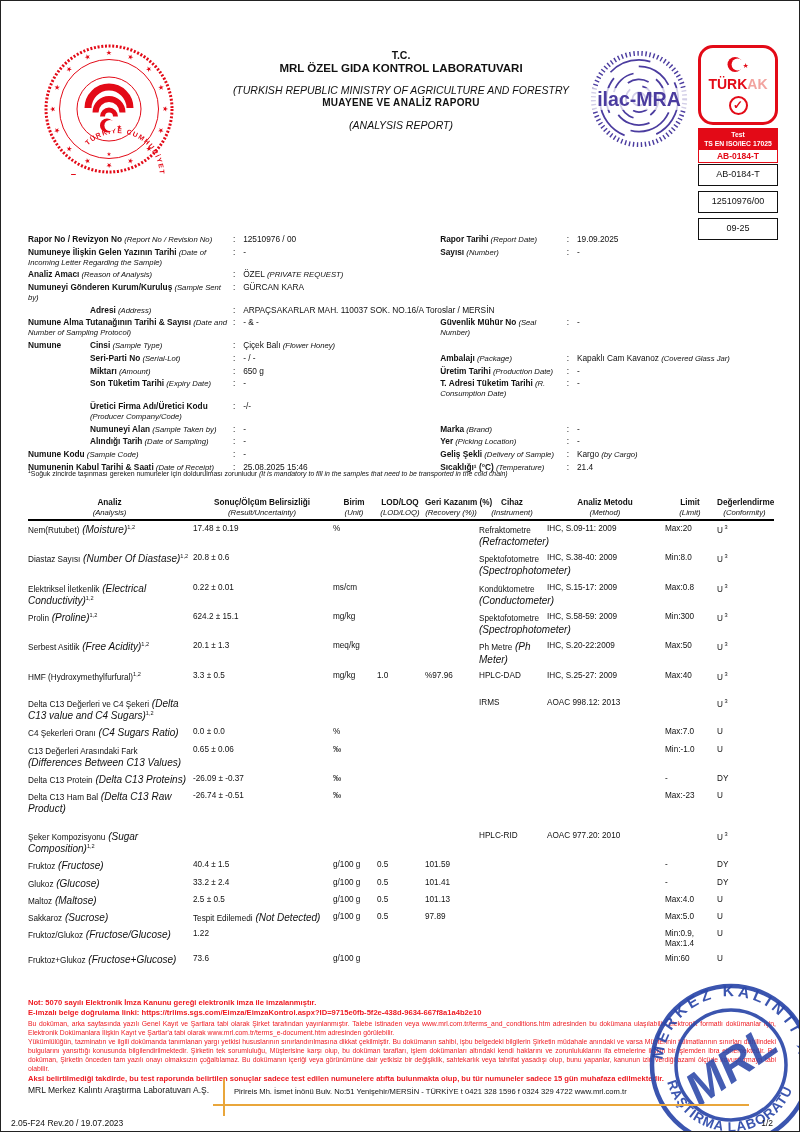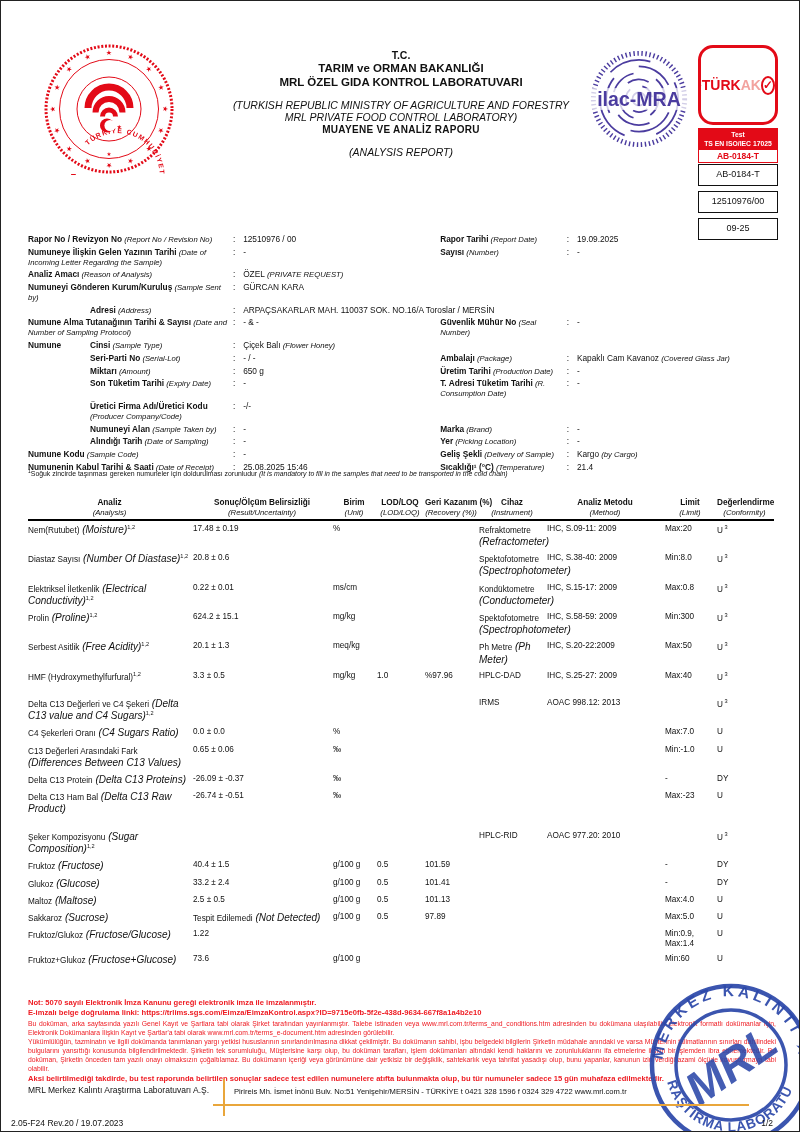--- a/index.html
+++ b/index.html
@@ -14,21 +14,21 @@
   .title-block{position:absolute;left:190px;top:48px;width:420px;text-align:center}
   .t1{font-size:10.5px;font-weight:bold}
   .t2{font-size:11.5px;font-weight:bold;line-height:1.25}
   .t3{font-size:10.5px;font-style:italic;line-height:1.2;margin-top:9px}
   .t4{font-size:10px;font-weight:bold;letter-spacing:.3px}
   .t5{font-size:10.5px;font-style:italic;margin-top:11px}
 
   .ilac{position:absolute;left:588px;top:48px}
 
   .turkak{position:absolute;left:697px;top:44px;width:80px}
-  .tk-box{border:3.5px solid var(--red);border-radius:15px;height:80px;display:flex;flex-direction:row;align-items:center;justify-content:space-evenly;padding:3px 0;background:#fff}
+  .tk-box{border:3.5px solid var(--red);border-radius:15px;height:80px;display:flex;flex-direction:column;align-items:center;justify-content:space-evenly;padding:3px 0;background:#fff}
   .tk-text{font-size:14px;font-weight:bold;line-height:1}
   .tk-turk{color:var(--red)} .tk-ak{color:#f2a39f}
   .tk-check{width:19px;height:19px;border:2px solid var(--red);border-radius:50%;color:var(--red);font-size:12px;font-weight:bold;line-height:15px;text-align:center}
   .tk-band{margin-top:3px;background:var(--red);color:#fff;text-align:center;font-size:6.8px;font-weight:bold;line-height:1.35;padding:2px 0 1px}
   .tk-accr{border:1.5px solid var(--red);color:var(--red);background:#fff;font-weight:bold;font-size:8.5px;text-align:center;padding:1px 0}
 
   .accr-boxes{position:absolute;left:697px;top:163px;width:80px}
   .accr-box{border:1.5px solid #111;height:22px;line-height:19px;text-align:center;font-size:9px;margin-bottom:5px;background:#fff}
 
   
@@ -113,25 +113,23 @@
     </g>
     <g>
       <circle cx="-2" cy="16.5" r="7" fill="#e30a17"></circle>
       <circle cx="1" cy="16.5" r="5.6" fill="#fff"></circle>
       <text x="7.5" y="19.5" font-size="6" fill="#e30a17">★</text>
     </g>
   </svg>
 
   <div class="title-block">
     <div class="t1">T.C.</div>
-    <div class="t2">TARIM ve ORMAN BAKANLIĞI</div>
     <div class="t2">MRL ÖZEL GIDA KONTROL LABORATUVARI</div>
     <div class="t3">
       <div>(TURKISH REPUBLIC MINISTRY OF AGRICULTURE AND FORESTRY</div>
-      <div>MRL PRIVATE FOOD CONTROL LABORATORY)</div>
     </div>
     <div class="t4">MUAYENE VE ANALİZ  RAPORU</div>
     <div class="t5">(ANALYSIS REPORT)</div>
   </div>
 
   <svg class="ilac" width="100" height="100" viewBox="-46 -46 92 92">
     <circle r="42" stroke="#4b3c9f" stroke-width="4.5" fill="none" stroke-dasharray="1.3 2.4"></circle>
     <g stroke="#4b3c9f" fill="none" stroke-width="1.6">
       <circle r="36" stroke-dasharray="40 30"></circle>
       <circle r="30" stroke-dasharray="34 26" transform="rotate(40)"></circle>

